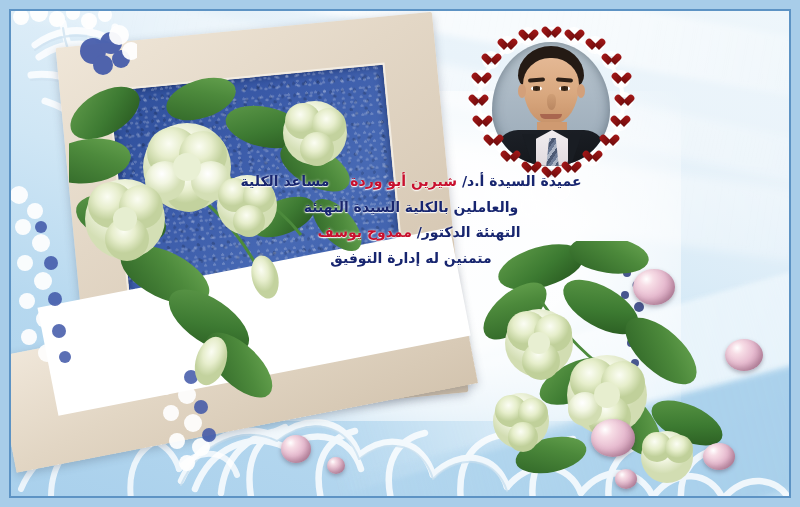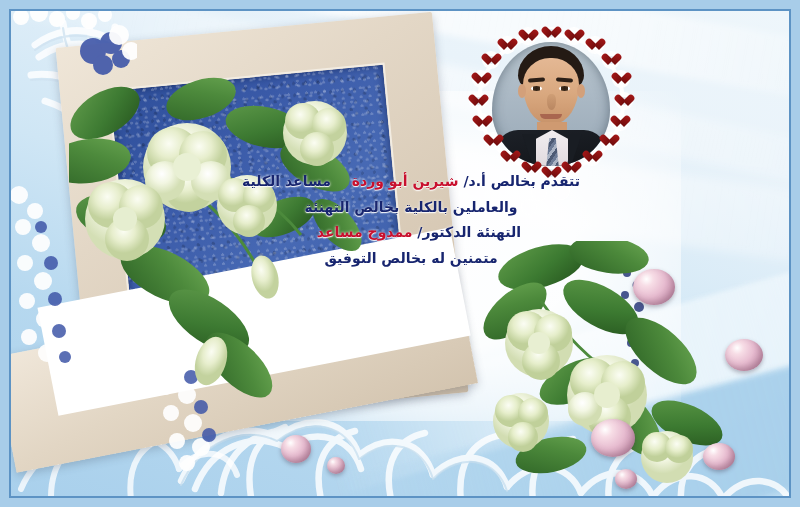--- a/index.html
+++ b/index.html
@@ -615,20 +615,20 @@
       <div class="heart" style="left:21px;top:108px;"></div>
       <div class="heart" style="left:137px;top:108px;"></div>
       <div class="heart" style="left:38px;top:124px;"></div>
       <div class="heart" style="left:120px;top:124px;"></div>
       <div class="heart" style="left:59px;top:135px;"></div>
       <div class="heart" style="left:99px;top:135px;"></div>
       <div class="heart" style="left:79px;top:140px;"></div>
     </div>
 
     <div class="msg" id="msg-block">
-        <span class="ln"><span>تتقدم  بخالص  أ.د/ </span><span class="red">شيرين أبو وردة</span><span>  مساعد  الكلية</span></span>
-        <span class="ln"><span>والعاملين  بالكلية بخالص التهنئة</span></span>
-        <span class="ln"><span>التهنئة الدكتور/ </span><span class="red">ممدوح مساعد</span></span>
-        <span class="ln"><span>متمنين له بخالص التوفيق</span></span>
+        <span class="ln"><span>عميدة  السيدة  أ.د/ </span><span class="red">شيرين أبو وردة</span><span>  مساعد  الكلية</span></span>
+        <span class="ln"><span>والعاملين  بالكلية السيدة التهنئة</span></span>
+        <span class="ln"><span>التهنئة الدكتور/ </span><span class="red">ممدوح يوسف</span></span>
+        <span class="ln"><span>متمنين له إدارة التوفيق</span></span>
       </div>
 
   </div>
 </div>
 
 </body></html>

